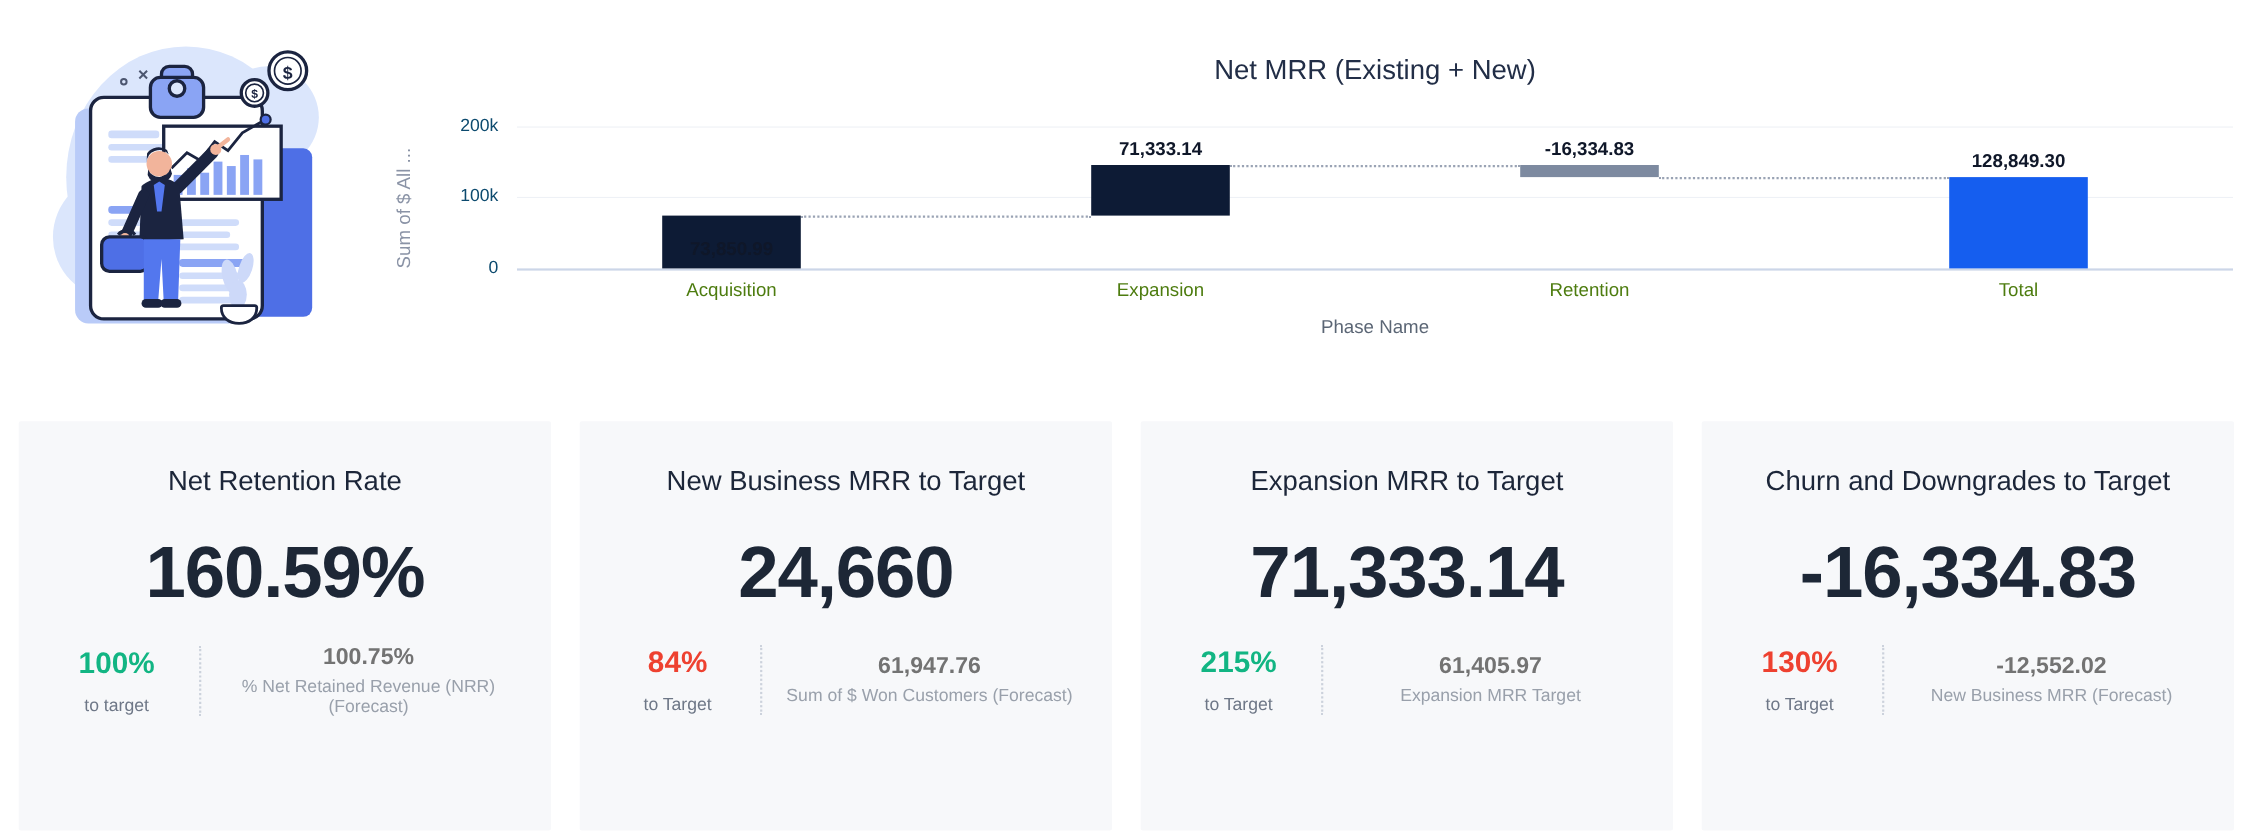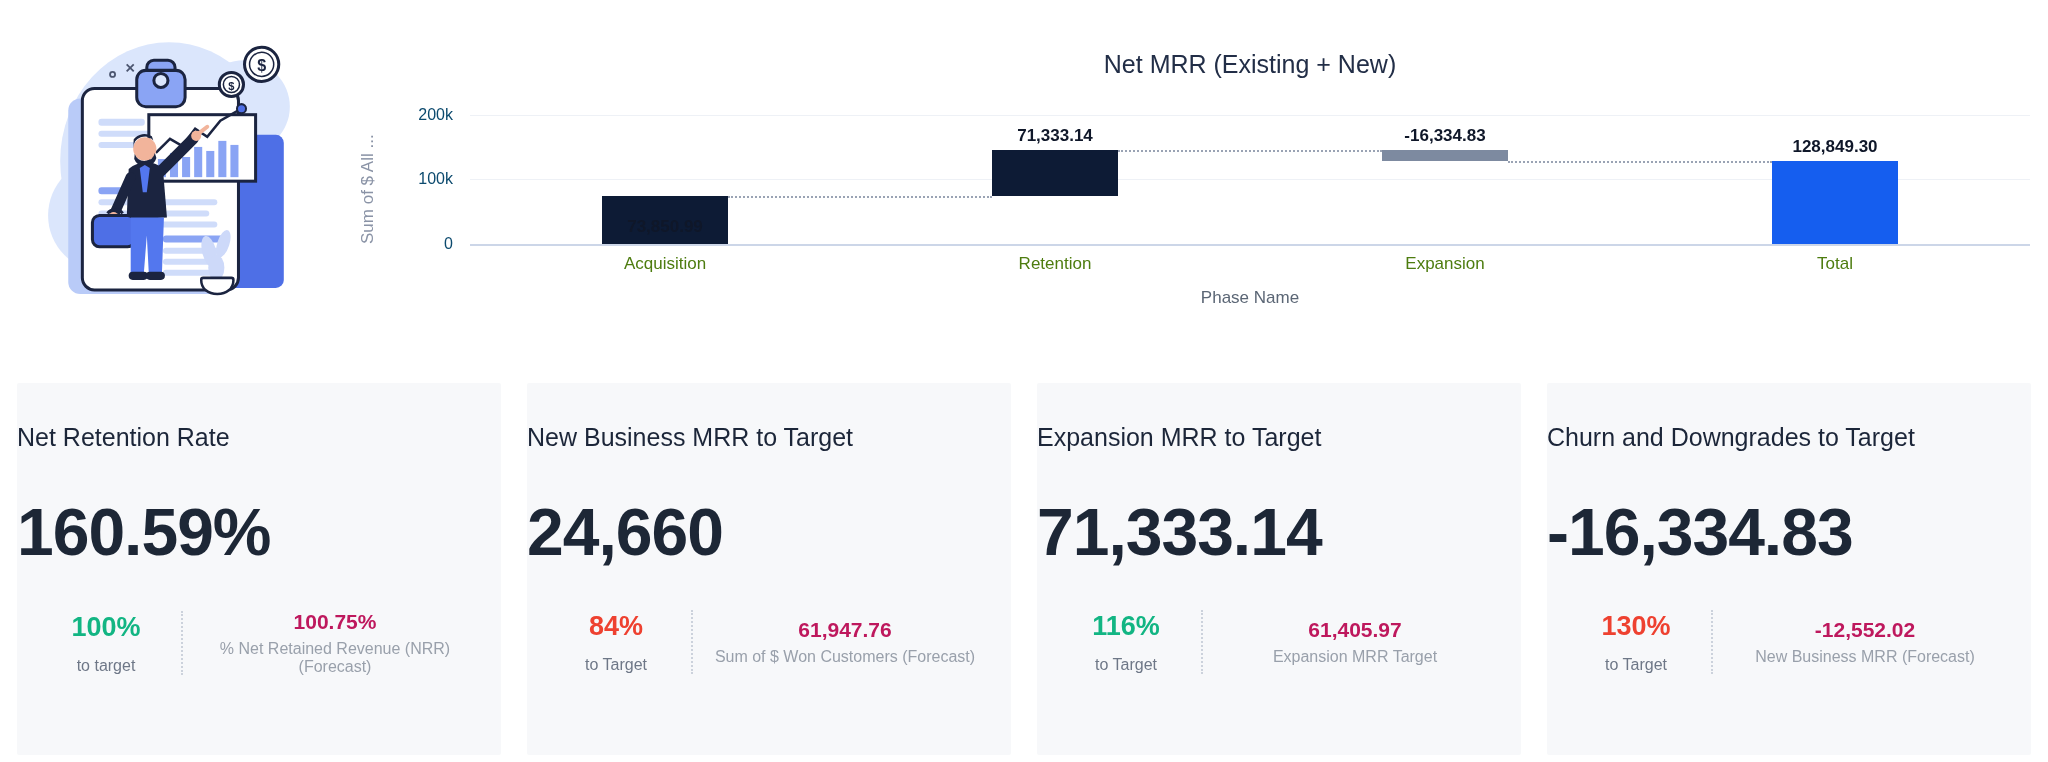--- a/index.html
+++ b/index.html
@@ -24,30 +24,30 @@
     color:#0f1729;white-space:nowrap;}
   .connector{position:absolute;height:0;border-top:2px dotted #9aa3b4;}
   .xcats{position:absolute;left:470px;top:254px;width:1560px;display:flex;}
   .xcats span{flex:1;text-align:center;font-size:17px;color:#4d7c0f;}
   .xaxis-title{position:absolute;left:470px;top:288px;width:1560px;text-align:center;
     font-size:17px;color:#5b6675;}
 
   
   .cards{position:absolute;left:17px;top:383px;width:2014px;height:372px;display:flex;gap:26px;}
   .card{flex:1;background:#f7f8fa;border-radius:2px;display:flex;flex-direction:column;
-    align-items:flex-start;padding-top:40px;box-sizing:border-box;gap:12px;}
+    align-items:center;padding-top:40px;box-sizing:border-box;}
   .card-title{font-size:25px;font-weight:500;color:#1c2639;text-align:center;}
   .card-value{margin-top:30px;font-size:66px;font-weight:700;color:#1d2736;letter-spacing:-1px;text-align:center;}
   .card-bottom{margin-top:28px;width:100%;display:flex;align-items:center;box-sizing:border-box;padding:0 14px;}
   .target-block{width:150px;text-align:center;}
   .target-pct{font-size:27px;font-weight:700;}
   .target-label{margin-top:14px;font-size:16px;color:#6e7787;}
   .v-divider{width:0;height:64px;border-left:2px dotted #ccd2dc;}
   .secondary-block{flex:1;text-align:center;}
-  .secondary-value{font-size:21px;font-weight:700;color:#be185d;}
+  .secondary-value{font-size:21px;font-weight:700;color:#737373;}
   .secondary-label{margin-top:6px;font-size:16px;color:#99a0ab;}
 </style>
 </head>
 <body>
 
 <div class="dashboard">
 
   <div class="hero">
     <svg width="262" height="278" viewBox="0 0 260 276">
       <g>
@@ -152,22 +152,22 @@
         <div class="connector" style="left: 648px; width: 264px; top: 58.0937px;"></div>
         <div class="wbar" style="left: 912px; width: 126px; top: 58.0937px; height: 10.5655px; background: rgb(125, 138, 160);"></div>
         <div class="bar-label" style="left: 865px; top: 34.0937px;">-16,334.83</div>
         <div class="connector" style="left: 1038px; width: 264px; top: 68.6592px;"></div>
         <div class="wbar" style="left: 1302px; width: 126px; top: 68.6592px; height: 83.3408px; background: rgb(21, 94, 239);"></div>
         <div class="bar-label" style="left: 1255px; top: 44.6592px;">128,849.30</div>
       </div>
   </div>
   <div class="xcats">
     <span>Acquisition</span>
+    <span>Expansion</span>
     <span>Retention</span>
-    <span>Expansion</span>
     <span>Total</span>
   </div>
   <div class="xaxis-title">Phase Name</div>
 
   <div class="cards">
 
     <div class="card">
       <div class="card-title">Net Retention Rate</div>
       <div class="card-value">160.59%</div>
       <div class="card-bottom">
@@ -197,21 +197,21 @@
           <div class="secondary-label">Sum of $ Won Customers (Forecast)</div>
         </div>
       </div>
     </div>
 
     <div class="card">
       <div class="card-title">Expansion MRR to Target</div>
       <div class="card-value">71,333.14</div>
       <div class="card-bottom">
         <div class="target-block">
-          <div class="target-pct" style="color: rgb(18, 181, 131);">116%</div>
+          <div class="target-pct" style="color: rgb(18, 181, 131);">215%</div>
           <div class="target-label">to Target</div>
         </div>
         <div class="v-divider"></div>
         <div class="secondary-block">
           <div class="secondary-value">61,405.97</div>
           <div class="secondary-label">Expansion MRR Target</div>
         </div>
       </div>
     </div>
 

